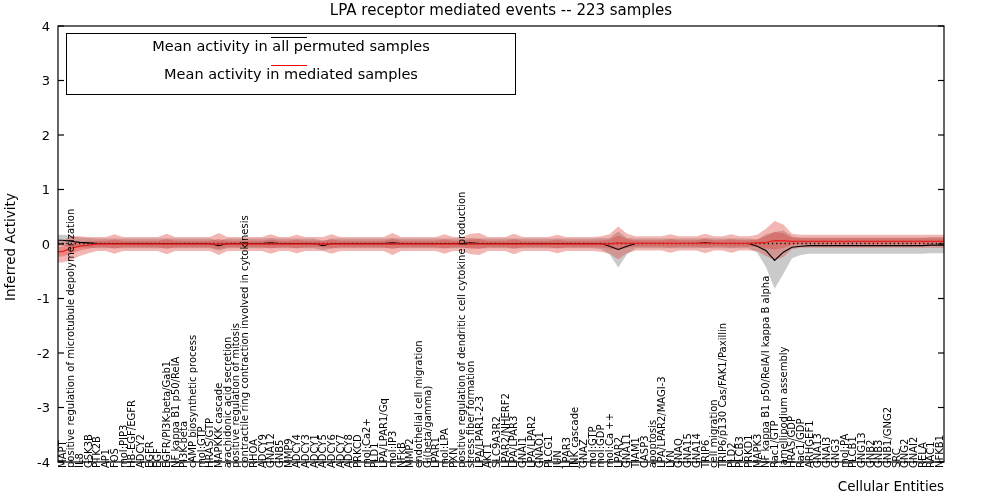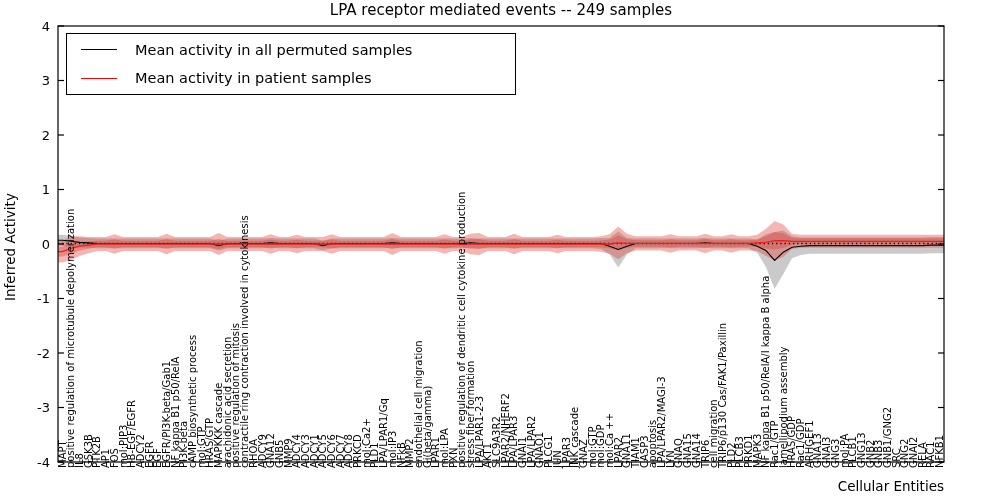--- a/index.html
+++ b/index.html
@@ -8,21 +8,21 @@
   #plot-svg{position:absolute;left:0;top:0;}
   .fig-title{position:absolute;left:58px;top:1px;width:886px;text-align:center;
              font-size:15px;color:#000;}
   .xaxis-title{position:absolute;left:58px;top:478px;width:886px;text-align:right;
                font-size:13.5px;color:#000;}
   .yaxis-title{position:absolute;left:-60px;top:239px;width:140px;text-align:center;
                font-size:13.5px;color:#000;transform:rotate(-90deg);transform-origin:center;}
   .legend{position:absolute;left:66px;top:33px;width:450px;height:62px;
           background:#ffffff;border:1.2px solid #000;box-sizing:border-box;
           display:flex;flex-direction:column;justify-content:space-evenly;z-index:5;}
-  .legend-row{display:flex;align-items:center;height:26px;}
+  .legend-row{display:flex;align-items:center;height:26px;flex-direction:column;}
   .legend-line{display:inline-block;width:36px;height:0;border-top-width:1.6px;
                border-top-style:solid;margin:0 18px 0 14px;}
   .legend-label{font-size:14.5px;color:#000;white-space:nowrap;}
 </style>
 </head>
 <body>
 
 <div id="figure">
   <svg id="plot-svg" width="1000" height="500">
       <polygon points="58,234.735 62.34313725490196,234.735 71.02941176470588,235.825 79.7156862745098,237.46 88.40196078431373,238.005 97.08823529411765,238.55 105.77450980392157,238.55 114.46078431372548,238.55 123.1470588235294,238.55 131.83333333333331,238.55 140.51960784313724,238.55 149.20588235294116,238.55 157.89215686274508,238.55 166.578431372549,238.55 175.26470588235293,238.55 183.95098039215685,238.55 192.63725490196077,238.55 201.3235294117647,238.55 210.00980392156862,238.55 218.69607843137254,240.73 227.38235294117646,238.55 236.0686274509804,238.55 244.7549019607843,238.55 253.44117647058823,238.55 262.12745098039215,238.55 270.813725490196,238.005 279.5,238.55 288.18627450980387,238.55 296.87254901960785,238.55 305.5588235294117,238.55 314.2450980392157,238.55 322.9313725490196,240.73 331.61764705882354,238.55 340.3039215686274,238.55 348.9901960784313,238.55 357.67647058823525,238.55 366.36274509803917,238.55 375.0490196078431,238.55 383.735294117647,238.55 392.42156862745094,238.005 401.10784313725486,238.55 409.7941176470588,238.55 418.4803921568627,238.55 427.16666666666663,238.55 435.85294117647055,238.55 444.5392156862745,238.55 453.2254901960784,238.55 461.9117647058823,238.55 470.59803921568624,238.005 479.28431372549016,238.55 487.9705882352941,238.55 496.656862745098,238.55 505.34313725490193,238.55 514.0294117647059,238.55 522.7156862745098,238.55 531.4019607843137,238.55 540.0882352941176,238.55 548.7745098039215,238.55 557.4607843137255,238.55 566.1470588235294,238.55 574.8333333333333,238.55 583.5196078431372,238.55 592.2058823529411,238.55 600.8921568627451,238.005 609.578431372549,238.005 618.2647058823529,231.465 626.9509803921568,238.005 635.6372549019608,238.55 644.3235294117646,238.55 653.0098039215686,238.55 661.6960784313725,238.55 670.3823529411765,238.55 679.0686274509803,238.55 687.7549019607843,238.55 696.4411764705882,238.55 705.1274509803922,238.005 713.813725490196,238.55 722.5,238.55 731.1862745098039,238.55 739.8725490196078,238.55 748.5588235294117,238.55 757.2450980392156,239.64 765.9313725490196,234.19 774.6176470588234,232.01 783.3039215686274,230.375 791.9901960784313,236.37 800.6764705882352,237.46 809.3627450980391,237.46 818.0490196078431,237.46 826.735294117647,237.46 835.4215686274509,237.46 844.1078431372548,237.46 852.7941176470588,237.46 861.4803921568626,237.46 870.1666666666666,237.46 878.8529411764705,237.46 887.5392156862745,237.46 896.2254901960783,237.46 904.9117647058823,237.46 913.5980392156862,237.46 922.2843137254902,237.46 930.970588235294,236.915 939.656862745098,236.915 944,236.915 944,253.265 939.656862745098,253.265 930.970588235294,253.265 922.2843137254902,253.81 913.5980392156862,253.81 904.9117647058823,253.81 896.2254901960783,253.81 887.5392156862745,253.81 878.8529411764705,253.81 870.1666666666666,253.81 861.4803921568626,253.81 852.7941176470588,253.81 844.1078431372548,253.81 835.4215686274509,253.81 826.735294117647,253.81 818.0490196078431,253.81 809.3627450980391,253.81 800.6764705882352,254.9 791.9901960784313,258.17 783.3039215686274,273.975 774.6176470588234,288.69 765.9313725490196,266.89 757.2450980392156,252.72 748.5588235294117,248.36 739.8725490196078,248.36 731.1862745098039,248.36 722.5,248.36 713.813725490196,248.36 705.1274509803922,247.815 696.4411764705882,248.36 687.7549019607843,248.36 679.0686274509803,248.36 670.3823529411765,248.36 661.6960784313725,248.36 653.0098039215686,248.36 644.3235294117646,248.36 635.6372549019608,248.36 626.9509803921568,254.355 618.2647058823529,267.435 609.578431372549,254.355 600.8921568627451,248.905 592.2058823529411,248.36 583.5196078431372,248.36 574.8333333333333,248.36 566.1470588235294,248.36 557.4607843137255,248.36 548.7745098039215,248.36 540.0882352941176,248.36 531.4019607843137,248.36 522.7156862745098,248.36 514.0294117647059,248.36 505.34313725490193,248.36 496.656862745098,248.36 487.9705882352941,248.36 479.28431372549016,248.36 470.59803921568624,247.815 461.9117647058823,248.36 453.2254901960784,248.36 444.5392156862745,248.36 435.85294117647055,248.36 427.16666666666663,248.36 418.4803921568627,248.36 409.7941176470588,248.36 401.10784313725486,248.36 392.42156862745094,247.815 383.735294117647,248.36 375.0490196078431,248.36 366.36274509803917,248.36 357.67647058823525,248.36 348.9901960784313,248.36 340.3039215686274,248.36 331.61764705882354,248.36 322.9313725490196,250.54 314.2450980392157,248.36 305.5588235294117,248.36 296.87254901960785,248.36 288.18627450980387,248.36 279.5,248.36 270.813725490196,247.815 262.12745098039215,248.36 253.44117647058823,248.36 244.7549019607843,248.36 236.0686274509804,248.36 227.38235294117646,248.36 218.69607843137254,250.54 210.00980392156862,248.36 201.3235294117647,248.36 192.63725490196077,248.36 183.95098039215685,248.36 175.26470588235293,248.36 166.578431372549,248.36 157.89215686274508,248.36 149.20588235294116,248.36 140.51960784313724,248.36 131.83333333333331,248.36 123.1470588235294,248.36 114.46078431372548,248.36 105.77450980392157,248.36 97.08823529411765,248.36 88.40196078431373,247.815 79.7156862745098,247.27 71.02941176470588,246.725 62.34313725490196,245.635 58,245.635" fill="rgba(145,145,145,0.48)" stroke="none"></polygon>
@@ -258,28 +258,28 @@
       <line x1="878.8529411764705" y1="459" x2="878.8529411764705" y2="462" stroke="#000" stroke-width="0.6"></line>
       <line x1="887.5392156862745" y1="459" x2="887.5392156862745" y2="462" stroke="#000" stroke-width="0.6"></line>
       <line x1="896.2254901960783" y1="459" x2="896.2254901960783" y2="462" stroke="#000" stroke-width="0.6"></line>
       <line x1="904.9117647058823" y1="459" x2="904.9117647058823" y2="462" stroke="#000" stroke-width="0.6"></line>
       <line x1="913.5980392156862" y1="459" x2="913.5980392156862" y2="462" stroke="#000" stroke-width="0.6"></line>
       <line x1="922.2843137254902" y1="459" x2="922.2843137254902" y2="462" stroke="#000" stroke-width="0.6"></line>
       <line x1="930.970588235294" y1="459" x2="930.970588235294" y2="462" stroke="#000" stroke-width="0.6"></line>
       <line x1="939.656862745098" y1="459" x2="939.656862745098" y2="462" stroke="#000" stroke-width="0.6"></line>
     </svg>
 
-  <div class="fig-title">LPA receptor mediated events -- 249 samples</div>
+  <div class="fig-title">LPA receptor mediated events -- 223 samples</div>
 
   <div class="legend">
     <div class="legend-row">
       <span class="legend-line" id="legend-line-0" style="border-top-color: rgb(0, 0, 0);"></span>
       <span class="legend-label">Mean activity in all permuted samples</span>
     </div>
     <div class="legend-row">
       <span class="legend-line" id="legend-line-1" style="border-top-color: rgb(255, 0, 0);"></span>
-      <span class="legend-label">Mean activity in patient samples</span>
+      <span class="legend-label">Mean activity in mediated samples</span>
     </div>
   </div>
 
   <div class="xaxis-title">Cellular Entities</div>
   <div class="yaxis-title">Inferred Activity</div>
 </div>
 
 </body></html>

